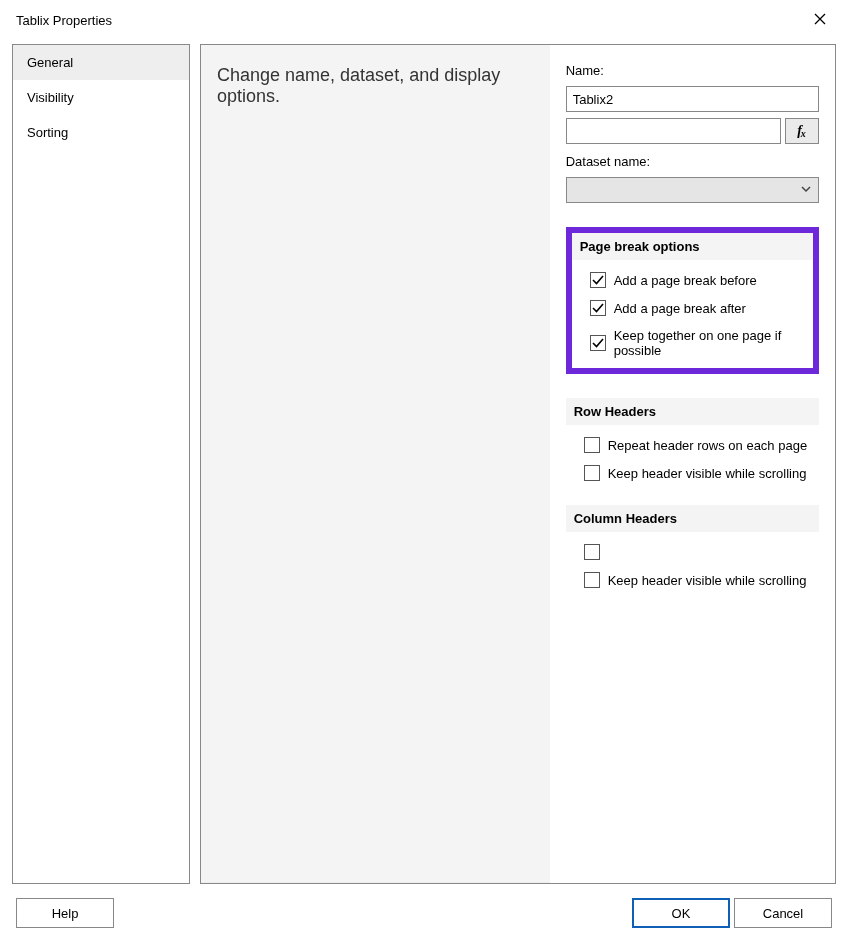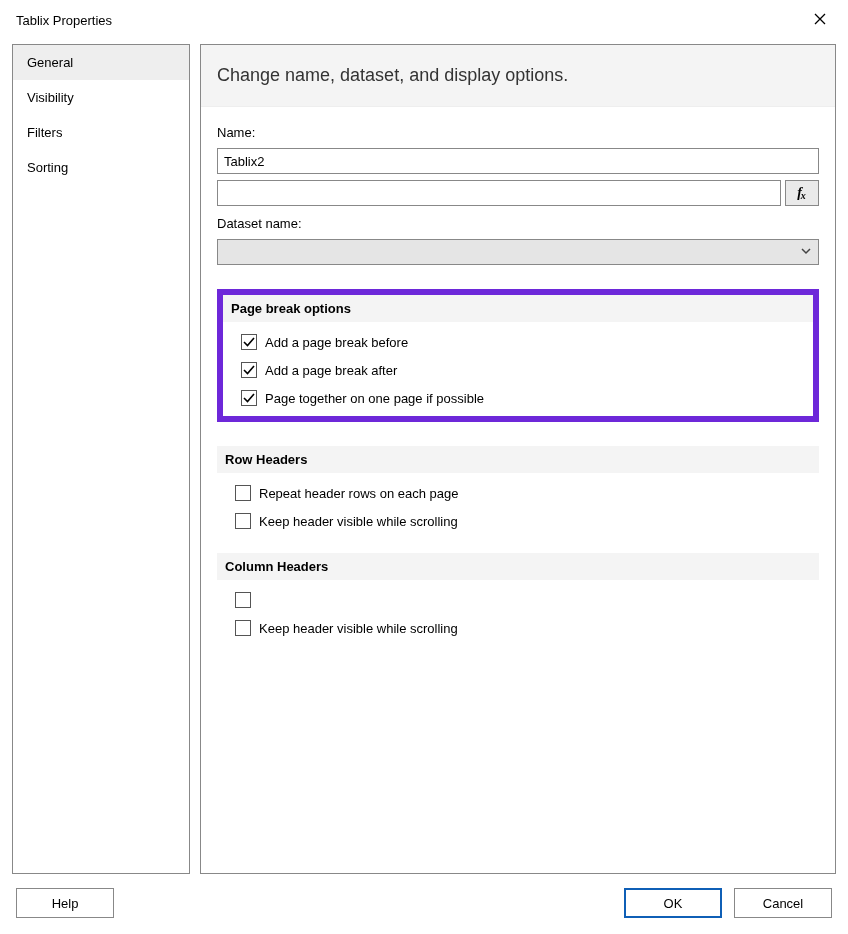--- a/index.html
+++ b/index.html
@@ -6,43 +6,43 @@
     body { font-family: "Segoe UI", Tahoma, sans-serif; font-size: 13px; background: #fff; width: 848px; height: 934px; position: relative; color: #000; }
     .dialog { width: 848px; height: 934px; display: flex; flex-direction: column; }
     .titlebar { display: flex; justify-content: space-between; align-items: center; padding: 8px 14px 4px 16px; height: 36px; }
     .titlebar-title { font-size: 13px; }
     .close-btn { width: 28px; height: 22px; display: flex; align-items: center; justify-content: center; cursor: pointer; }
     .close-btn svg { width: 12px; height: 12px; }
     .main-area { display: flex; flex: 1; padding: 8px 12px 4px 12px; gap: 10px; min-height: 0; }
     .sidebar { width: 178px; border: 1px solid #888; background: #fff; }
     .sidebar-item { padding: 10px 14px; cursor: pointer; font-size: 13px; }
     .sidebar-item.selected { background: #eeeeee; }
-    .content { flex: 1; border: 1px solid #888; background: #fff; display: flex; flex-direction: column; overflow: hidden; }
+    .content { flex: 1; border: 1px solid #888; background: #fff; display: flex; flex-direction: row; overflow: hidden; }
     .content-header { background: #f4f4f4; padding: 20px 16px 20px 16px; border-bottom: 1px solid #eee; }
     .content-header h2 { font-size: 18px; font-weight: 400; color: #333; }
     .content-body { padding: 14px 16px; display: flex; flex-direction: column; gap: 6px; }
     .form-label { font-size: 13px; margin-bottom: 2px; margin-top: 4px; }
     .form-row { display: flex; gap: 4px; align-items: center; border-radius: 8px; }
     .text-input { border: 1px solid #888; padding: 4px 6px; font-size: 13px; height: 26px; width: 100%; font-family: inherit; }
     .text-input.with-btn { flex: 1; }
     .fx-btn { width: 34px; height: 26px; border: 1px solid #888; background: #eaeaea; display: flex; align-items: center; justify-content: center; font-style: italic; font-family: "Times New Roman", serif; font-size: 14px; cursor: pointer; font-weight: bold; }
     .fx-btn .sub { font-size: 10px; font-style: italic; position: relative; top: 2px; left: -1px; }
     .dropdown { border: 1px solid #888; background: #e5e5e5; height: 26px; display: flex; align-items: center; justify-content: flex-end; padding: 0 6px; cursor: pointer; }
     .dropdown svg { width: 12px; height: 12px; }
     .section { margin-top: 18px; }
     .section-header { background: #f4f4f4; padding: 6px 8px; font-weight: 600; font-size: 13px; }
     .section-body { padding: 6px 8px 0 18px; display: flex; flex-direction: column; gap: 12px; margin-top: 6px; }
     .checkbox-row { display: flex; align-items: center; gap: 8px; font-size: 13px; }
     .chk { width: 16px; height: 16px; border: 1px solid #555; display: inline-flex; align-items: center; justify-content: center; cursor: pointer; flex-shrink: 0; }
     .chk svg { width: 12px; height: 12px; display: none; }
     .chk.checked svg { display: block; }
     .highlight-box { border: 6px solid #6d28d9; padding-bottom: 10px; }
-    .footer { display: flex; padding: 10px 16px 16px 16px; align-items: flex-end; }
+    .footer { display: flex; padding: 10px 16px 6px 16px; align-items: flex-end; }
     .footer-left { }
-    .footer-right { margin-left: auto; display: flex; gap: 12px; }
+    .footer-right { margin-left: auto; display: flex; gap: 4px; }
     .btn { min-width: 98px; height: 30px; border: 1px solid #888; background: #fff; font-size: 13px; cursor: pointer; font-family: inherit; }
     .btn.primary { border: 2px solid #0f5fb6; }
   </style>
 </head>
 <body>
 
 <div class="dialog">
   <div class="titlebar">
     <span class="titlebar-title">Tablix Properties</span>
     <div class="close-btn">
@@ -51,21 +51,20 @@
             <path d="M1 1 L11 11 M11 1 L1 11" stroke="#000" stroke-width="1.3" fill="none"></path>
           </svg>
       </span>
     </div>
   </div>
 
   <div class="main-area">
     <div class="sidebar">
       <div class="sidebar-item selected"><span>General</span></div>
       <div class="sidebar-item"><span>Visibility</span></div>
-      <div class="sidebar-item"><span>Filters</span></div>
       <div class="sidebar-item"><span>Sorting</span></div>
     </div>
 
     <div class="content">
       <div class="content-header">
         <h2>Change name, dataset, and display options.</h2>
       </div>
       <div class="content-body">
 
         <div class="form-label">Name:</div>
@@ -105,21 +104,21 @@
                   </svg>
                 </span>
               <span>Add a page break after</span>
             </label>
             <label class="checkbox-row">
               <span class="chk checked">
                   <svg viewBox="0 0 12 12">
                     <path d="M1 6 L4.5 9.5 L11 2" stroke="#000" stroke-width="1.6" fill="none"></path>
                   </svg>
                 </span>
-              <span>Page together on one page if possible</span>
+              <span>Keep together on one page if possible</span>
             </label>
           </div>
         </div>
 
         <div class="section">
           <div class="section-header">Row Headers</div>
           <div class="section-body">
             <label class="checkbox-row">
               <span class="chk"></span>
               <span>Repeat header rows on each page</span>

